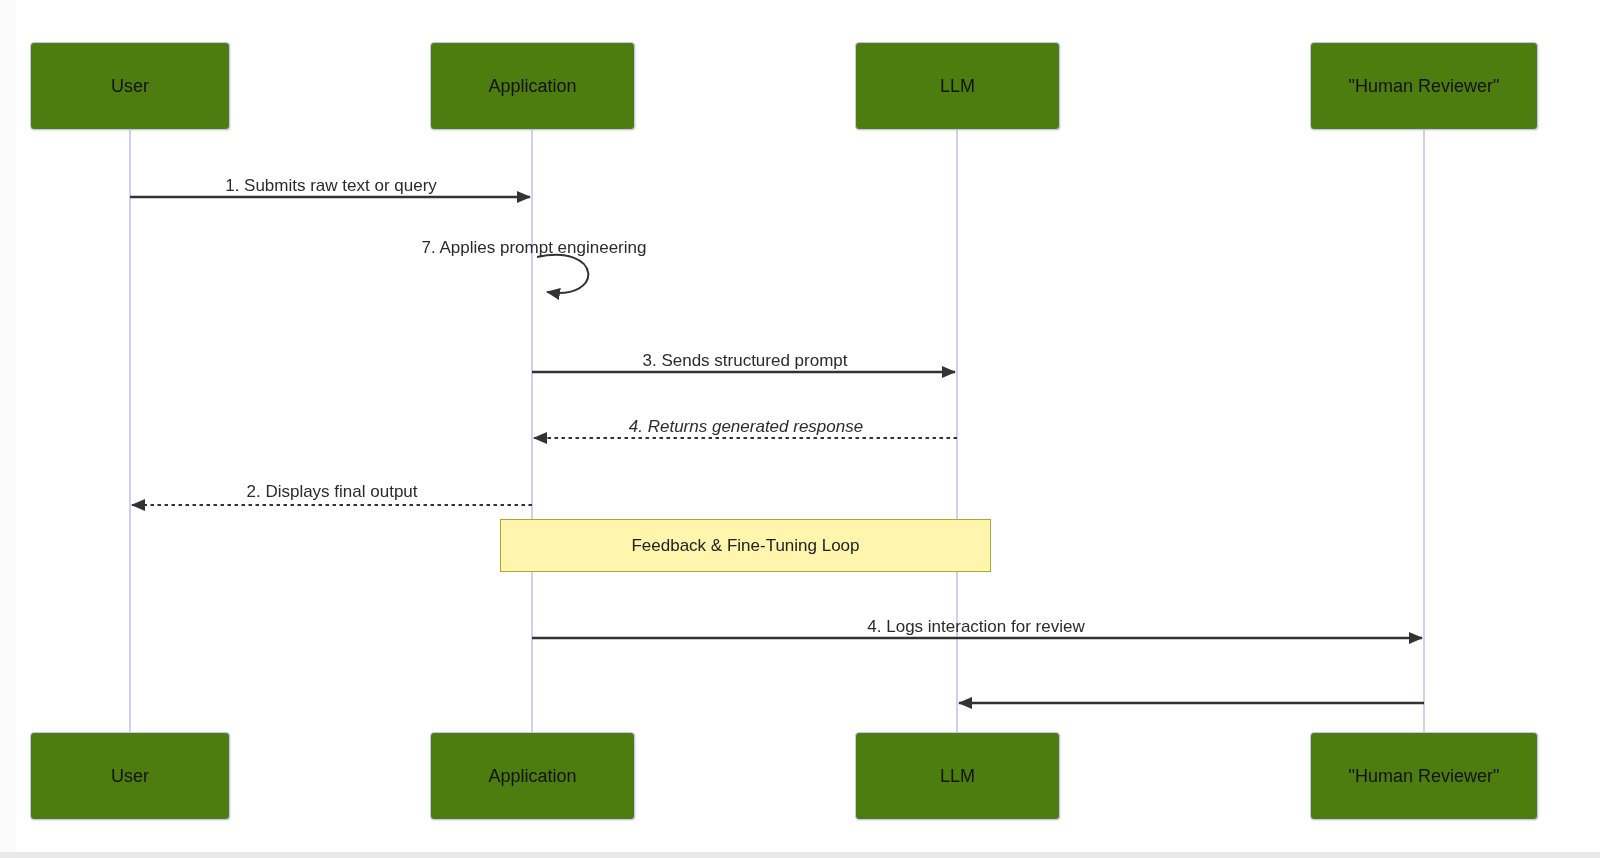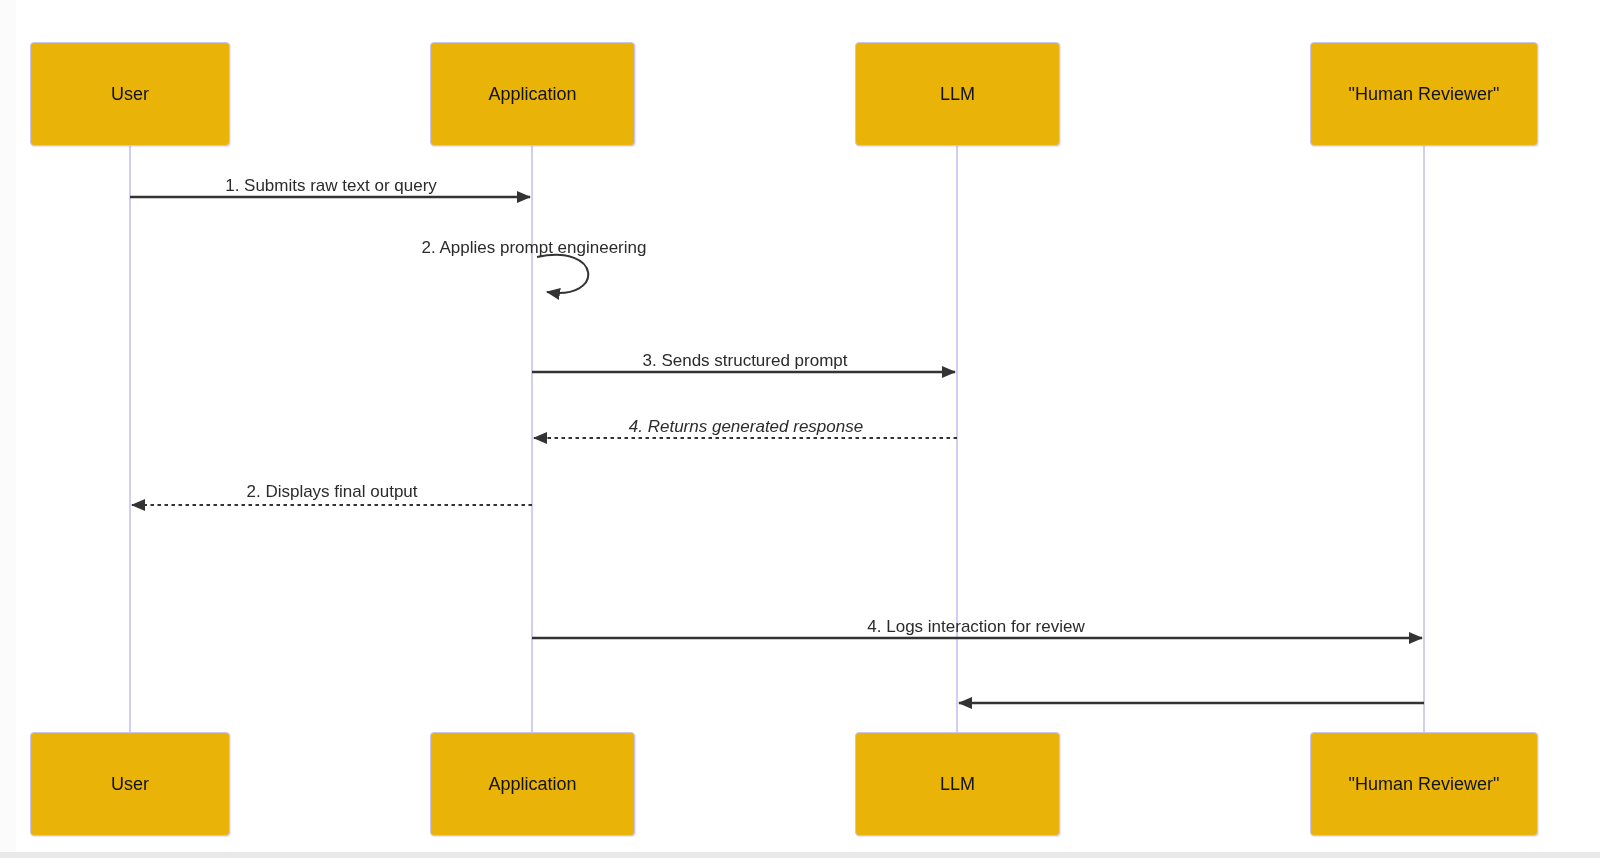--- a/index.html
+++ b/index.html
@@ -23,22 +23,22 @@
     background: #fbfbfb;
   }
   .edge-bottom {
     position: absolute;
     left: 0; bottom: 0;
     width: 1600px; height: 6px;
     background: #e9e9e9;
   }
   .actor-box {
     position: absolute;
-    height: 104px;
-    background: #eab308;
+    height: 88px;
+    background: #4d7c0f;
     border: 1px solid #c9c5ee;
     border-radius: 4px;
     box-shadow: 1px 1px 1px rgba(120,110,180,0.18);
     display: flex;
     align-items: center;
     justify-content: center;
     font-size: 18px;
     color: #131313;
     box-sizing: border-box;
     z-index: 3;
@@ -130,21 +130,22 @@
     <path class="solid-line" d="M 130 197 L 530 197" marker-end="url(#arrowhead)"></path>
     <path class="loop-line" d="M 537 257 C 602 243, 605 301, 547 292" marker-end="url(#arrowhead)"></path>
     <path class="solid-line" d="M 532 372 L 955 372" marker-end="url(#arrowhead)"></path>
     <path class="dashed-line" d="M 957 438 L 534 438" marker-end="url(#arrowhead)"></path>
     <path class="dashed-line" d="M 532 505 L 132 505" marker-end="url(#arrowhead)"></path>
     <path class="solid-line" d="M 532 638 L 1422 638" marker-end="url(#arrowhead)"></path>
     <path class="solid-line" d="M 1424 703 L 959 703" marker-end="url(#arrowhead)"></path>
   </svg>
 
   <div class="msg-label" style="left:331px;  top:162px;">1. Submits raw text or query</div>
-  <div class="msg-label" style="left:534px;  top:224px;">2. Applies prompt engineering</div>
+  <div class="msg-label" style="left:534px;  top:224px;">7. Applies prompt engineering</div>
   <div class="msg-label" style="left:745px;  top:337px;">3. Sends structured prompt</div>
   <div class="msg-label" style="left:746px;  top:403px;font-style:italic;">4. Returns generated response</div>
   <div class="msg-label" style="left:332px;  top:468px;">2. Displays final output</div>
   <div class="msg-label" style="left:976px;  top:603px;">4. Logs interaction for review</div>
 
+  <div class="note-box">Feedback &amp; Fine-Tuning Loop</div>
 
   <div class="edge-bottom"></div>
 </div>
 
 </body></html>

